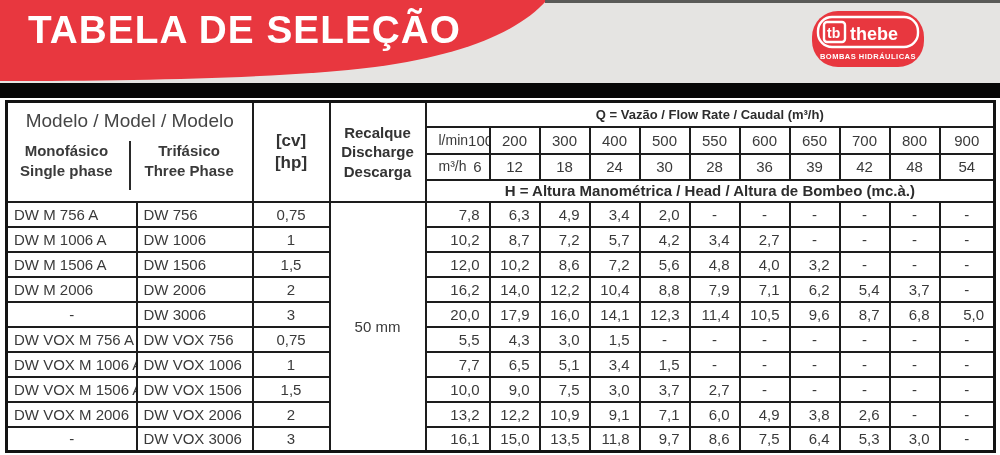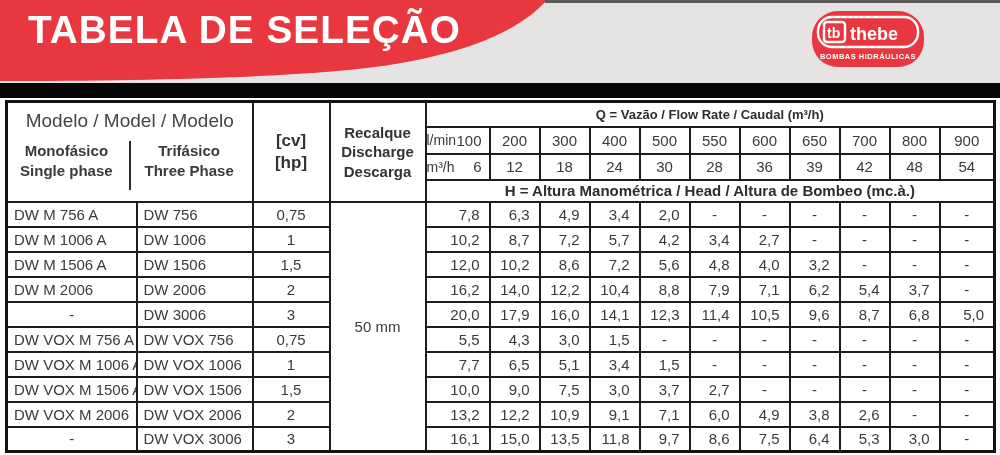--- a/index.html
+++ b/index.html
@@ -31,21 +31,21 @@
   }
   .model-block{vertical-align:top;}
   .modelo-title{font-size:19px;color:#454545;text-align:center;padding-top:7px;font-weight:normal;}
   .subrow{display:flex;margin-top:7px;}
   .sub{flex:1;text-align:center;font-weight:bold;font-size:15px;line-height:1.35;padding:2px 4px 8px 0;}
   .sub-divider{width:2px;background:#2a2a2a;margin-top:2px;}
   .cv-cell{text-align:center;font-weight:bold;font-size:17px;line-height:1.3;color:#333;margin-left:14px;}
   .recalque-cell{text-align:center;font-weight:bold;font-size:15px;line-height:1.3;color:#333;}
   .qtitle{text-align:center;font-weight:bold;font-size:13px;color:#2d2d2d;}
   .hrow{text-align:center;font-weight:bold;font-size:15px;color:#2d2d2d;}
-  .qfirst{display:flex;justify-content:space-between;align-items:center;padding:0 7px 0 0;}
+  .qfirst{display:flex;justify-content:space-between;align-items:flex-start;padding:0 7px 0 12px;}
   .qfirst .flabel{font-size:14px;color:#3a3a3a;}
   .qnum{text-align:center;}
   .mono,.tri{padding-left:6px;text-align:left;}
   .center{text-align:center;padding-left:0;}
   .cvval{font-size:15px;}
   .val{text-align:right;padding-right:9px;}
   .val.dash{text-align:center;padding-right:0;}
   .discharge{text-align:center;font-size:15px;color:#3a3a3a;}
   tr.data{height:25px;}
 </style>

